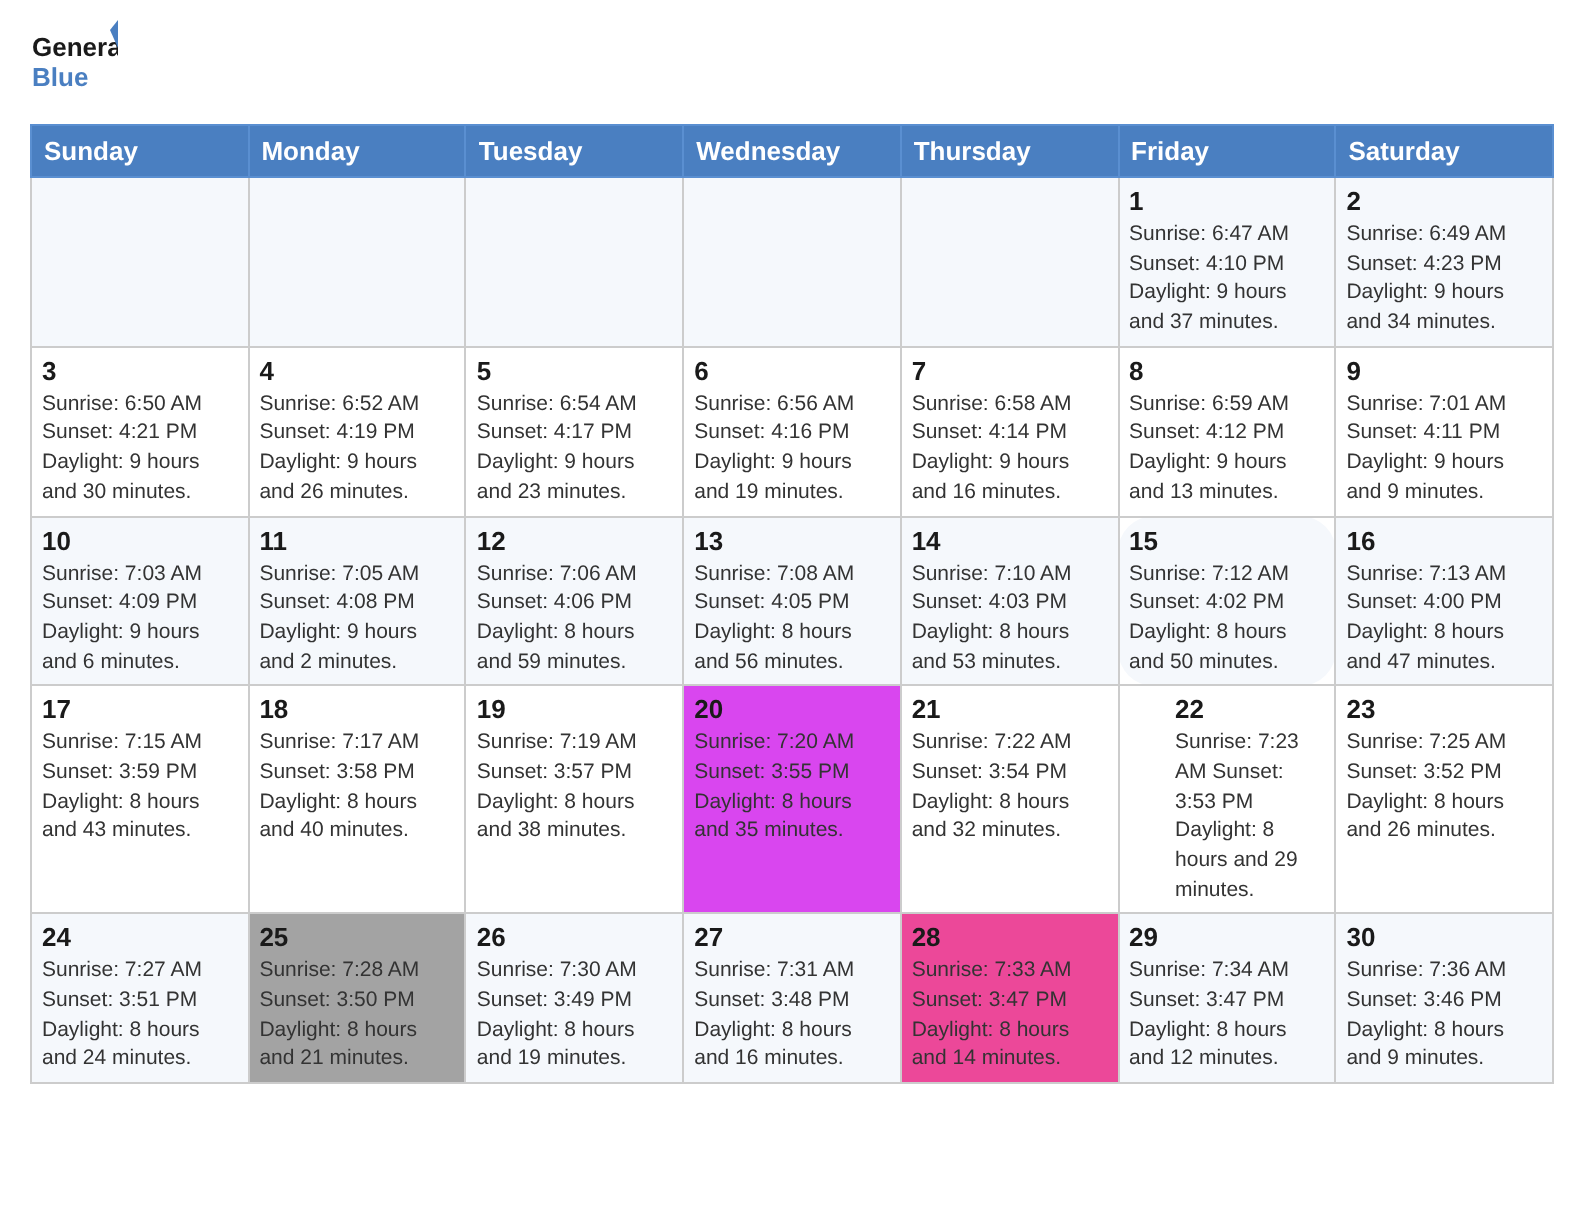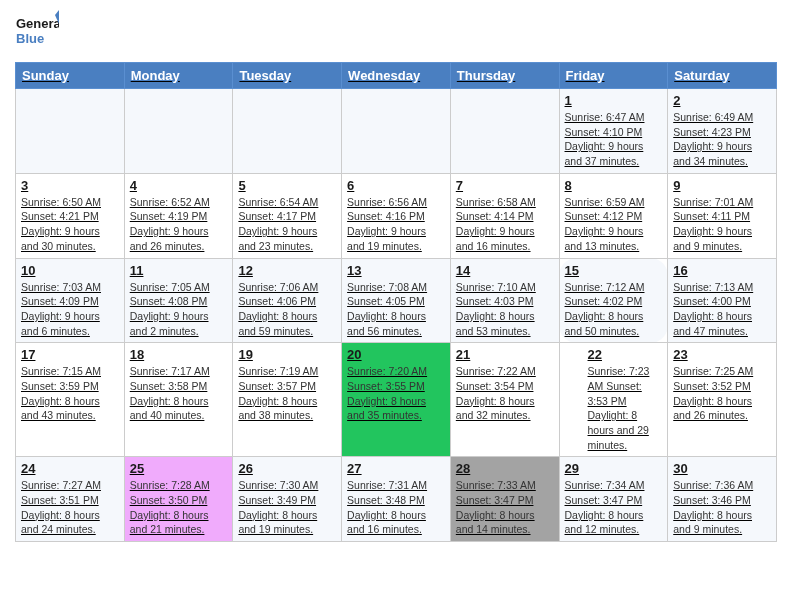--- a/index.html
+++ b/index.html
@@ -3,21 +3,21 @@
   <meta charset="utf-8">
   <style>
     * { box-sizing: border-box; margin: 0; padding: 0; }
     body { font-family: Arial, sans-serif; background: #fff; width: 792px; min-height: 612px; }
     .container { width: 792px; padding: 10px 15px; }
     .header { display: flex; justify-content: space-between; align-items: flex-start; margin-bottom: 8px; }
     .logo { display: flex; align-items: center; }
     .title-block { text-align: right; }
     .month-title { font-size: 36px; color: #1a1a1a; font-weight: normal; }
     .location { font-size: 15px; color: #444; }
-    table { width: 100%; border-collapse: collapse; text-decoration: underline; }
+    table { width: 100%; border-collapse: collapse; }
     thead tr th { background: #4a7fc1; color: #fff; text-align: left; padding: 5px 6px; font-size: 13px; font-weight: bold; border: 1px solid #5a8fd1; }
     tbody tr td { border: 1px solid #ccc; vertical-align: top; padding: 4px 5px; width: 14.28%; min-height: 80px; }
     .day-num { font-weight: bold; font-size: 13px; color: #1a1a1a; display: block; margin-bottom: 2px; }
     .day-info { font-size: 10.5px; color: #333; line-height: 1.4; }
     tbody tr:nth-child(odd) td { background: #f5f8fc; }
     tbody tr:nth-child(even) td { background: #ffffff; }
     td.empty { background: #f5f8fc; }
   </style>
 </head>
 <body>
@@ -170,21 +170,21 @@
             <div class="day-info">Sunrise: 7:17 AM
 Sunset: 3:58 PM
 Daylight: 8 hours and 40 minutes.</div>
           </td>
           <td style="background: rgb(255, 255, 255);">
             <span class="day-num">19</span>
             <div class="day-info">Sunrise: 7:19 AM
 Sunset: 3:57 PM
 Daylight: 8 hours and 38 minutes.</div>
           </td>
-          <td style="background: #22c55e;">
+          <td style="background: #d946ef;">
             <span class="day-num">20</span>
             <div class="day-info">Sunrise: 7:20 AM
 Sunset: 3:55 PM
 Daylight: 8 hours and 35 minutes.</div>
           </td>
           <td style="background: rgb(255, 255, 255); margin-left: 28px;">
             <span class="day-num">21</span>
             <div class="day-info">Sunrise: 7:22 AM
 Sunset: 3:54 PM
 Daylight: 8 hours and 32 minutes.</div>
@@ -202,39 +202,39 @@
 Daylight: 8 hours and 26 minutes.</div>
           </td>
         </tr>
         <tr>
           <td style="background: rgb(245, 248, 252);">
             <span class="day-num">24</span>
             <div class="day-info">Sunrise: 7:27 AM
 Sunset: 3:51 PM
 Daylight: 8 hours and 24 minutes.</div>
           </td>
-          <td style="background: #f0abfc; margin-left: 24px;">
+          <td style="background: #a3a3a3; margin-left: 24px;">
             <span class="day-num">25</span>
             <div class="day-info">Sunrise: 7:28 AM
 Sunset: 3:50 PM
 Daylight: 8 hours and 21 minutes.</div>
           </td>
           <td style="background: rgb(245, 248, 252);">
             <span class="day-num">26</span>
             <div class="day-info">Sunrise: 7:30 AM
 Sunset: 3:49 PM
 Daylight: 8 hours and 19 minutes.</div>
           </td>
           <td style="background: rgb(245, 248, 252);">
             <span class="day-num">27</span>
             <div class="day-info">Sunrise: 7:31 AM
 Sunset: 3:48 PM
 Daylight: 8 hours and 16 minutes.</div>
           </td>
-          <td style="background: #a3a3a3; margin-left: 11px;">
+          <td style="background: #ec4899; margin-left: 11px;">
             <span class="day-num">28</span>
             <div class="day-info">Sunrise: 7:33 AM
 Sunset: 3:47 PM
 Daylight: 8 hours and 14 minutes.</div>
           </td>
           <td style="background: rgb(245, 248, 252);">
             <span class="day-num">29</span>
             <div class="day-info">Sunrise: 7:34 AM
 Sunset: 3:47 PM
 Daylight: 8 hours and 12 minutes.</div>

